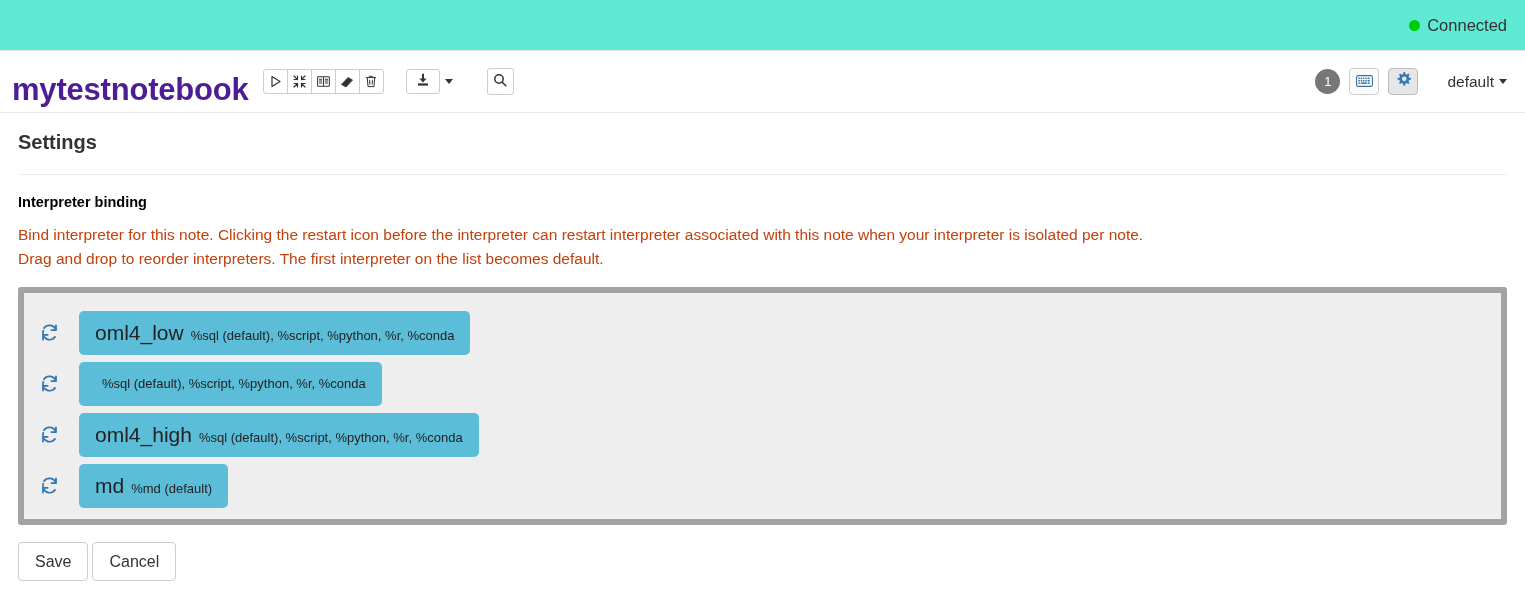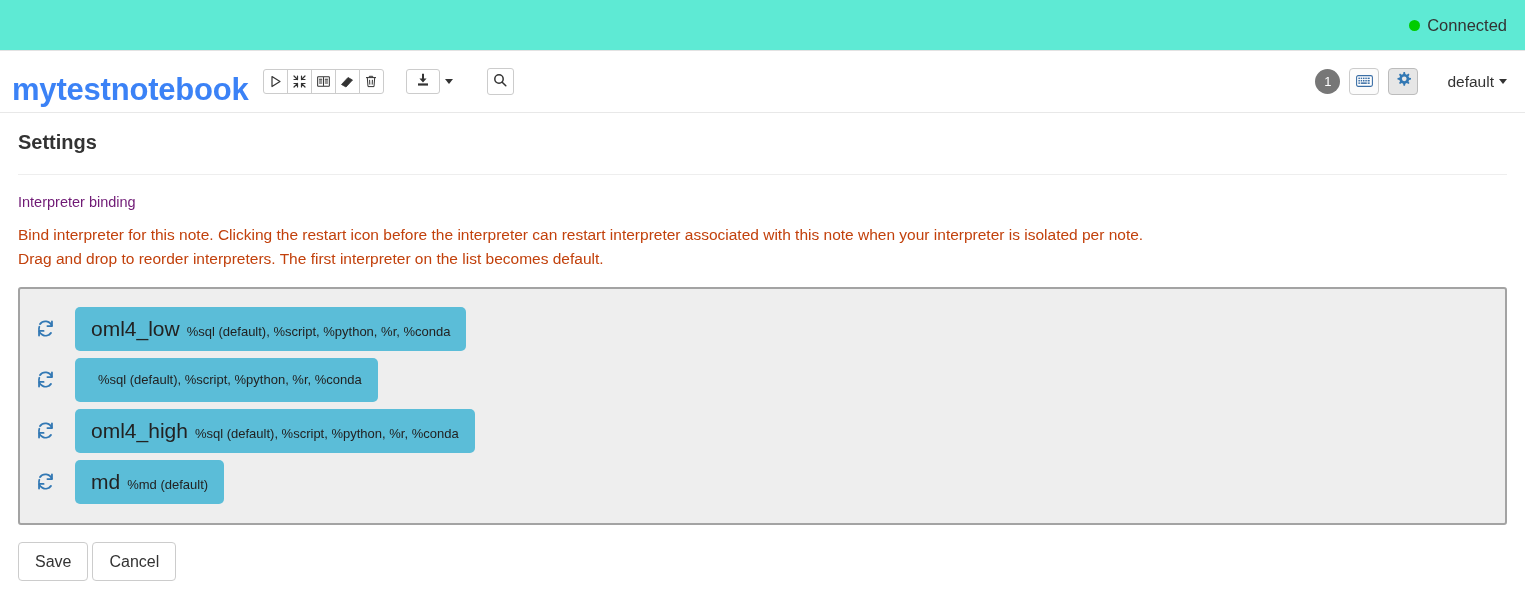--- a/index.html
+++ b/index.html
@@ -42,21 +42,21 @@
     background: #ffffff;
     border-bottom: 1px solid #e8e8e8;
     display: flex;
     align-items: center;
     padding: 0 18px 0 12px;
     position: relative;
   }
   .nb-title {
     font-size: 31px;
     font-weight: bold;
-    color: #3b82f6;
+    color: #4c1d95;
     letter-spacing: -0.2px;
     white-space: nowrap;
     margin-right: 14px;
     margin-top: 16px;
   }
 
   .btn-group { display: flex; }
   .tb-btn {
     width: 25px; height: 25px;
     border: 1px solid #cccccc;
@@ -149,34 +149,34 @@
     color: #333;
     margin: 0 0 20px 0;
   }
   .hr {
     border: 0;
     border-top: 1px solid #eeeeee;
     margin: 0 0 19px 0;
   }
   .section-label {
     font-size: 14.5px;
-    font-weight: normal;
-    color: #701a75;
+    font-weight: bold;
+    color: #000000;
     margin-bottom: 13px;
   }
   .desc-line {
     font-size: 15.5px;
     color: #c2410c;
     line-height: 24px;
   }
 
   .interp-panel {
     margin-top: 16px;
     background: #eeeeee;
-    border: 2px solid #a3a3a3;
+    border: 6px solid #a3a3a3;
     border-radius: 3px;
     padding: 14px 0 16px 0;
     height: 238px;
   }
   .interp-row {
     display: flex;
     align-items: center;
     height: 51px;
     padding-left: 12px;
   }

